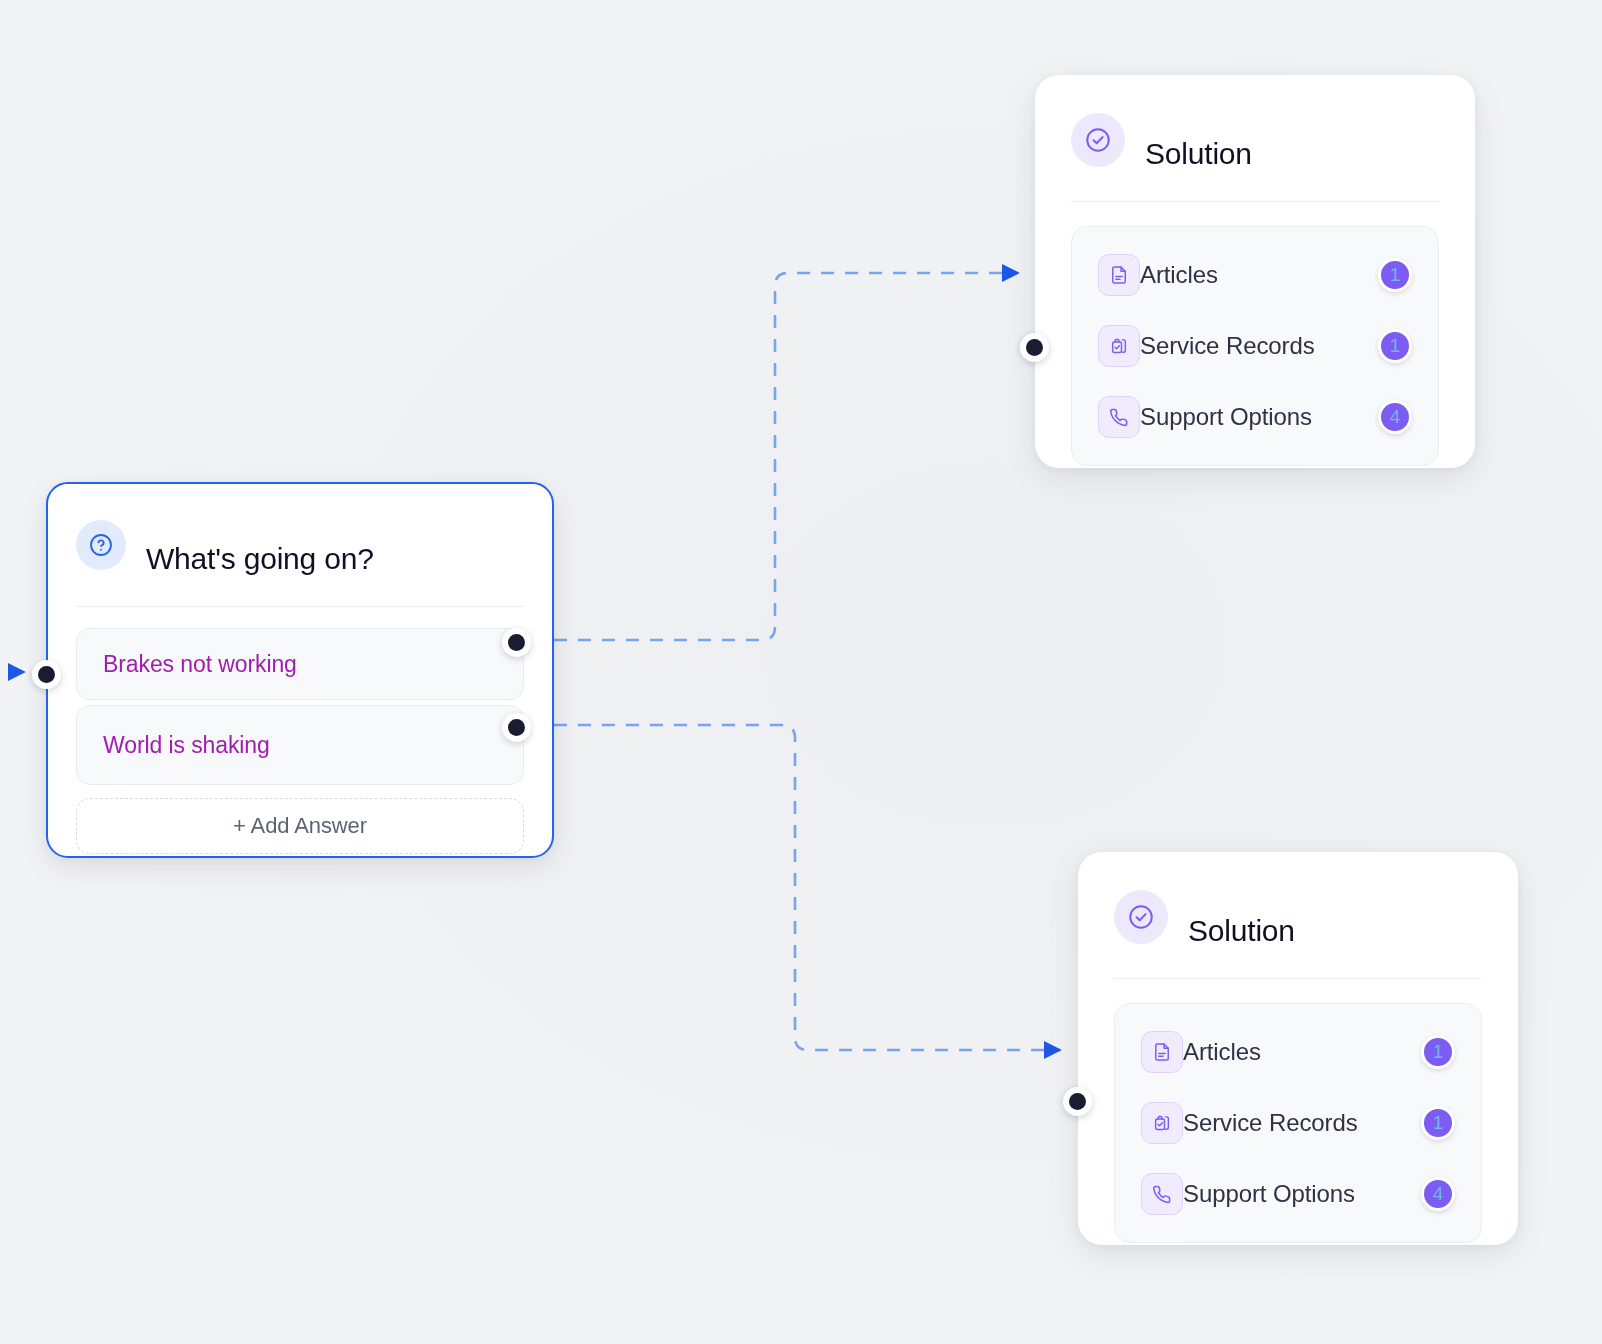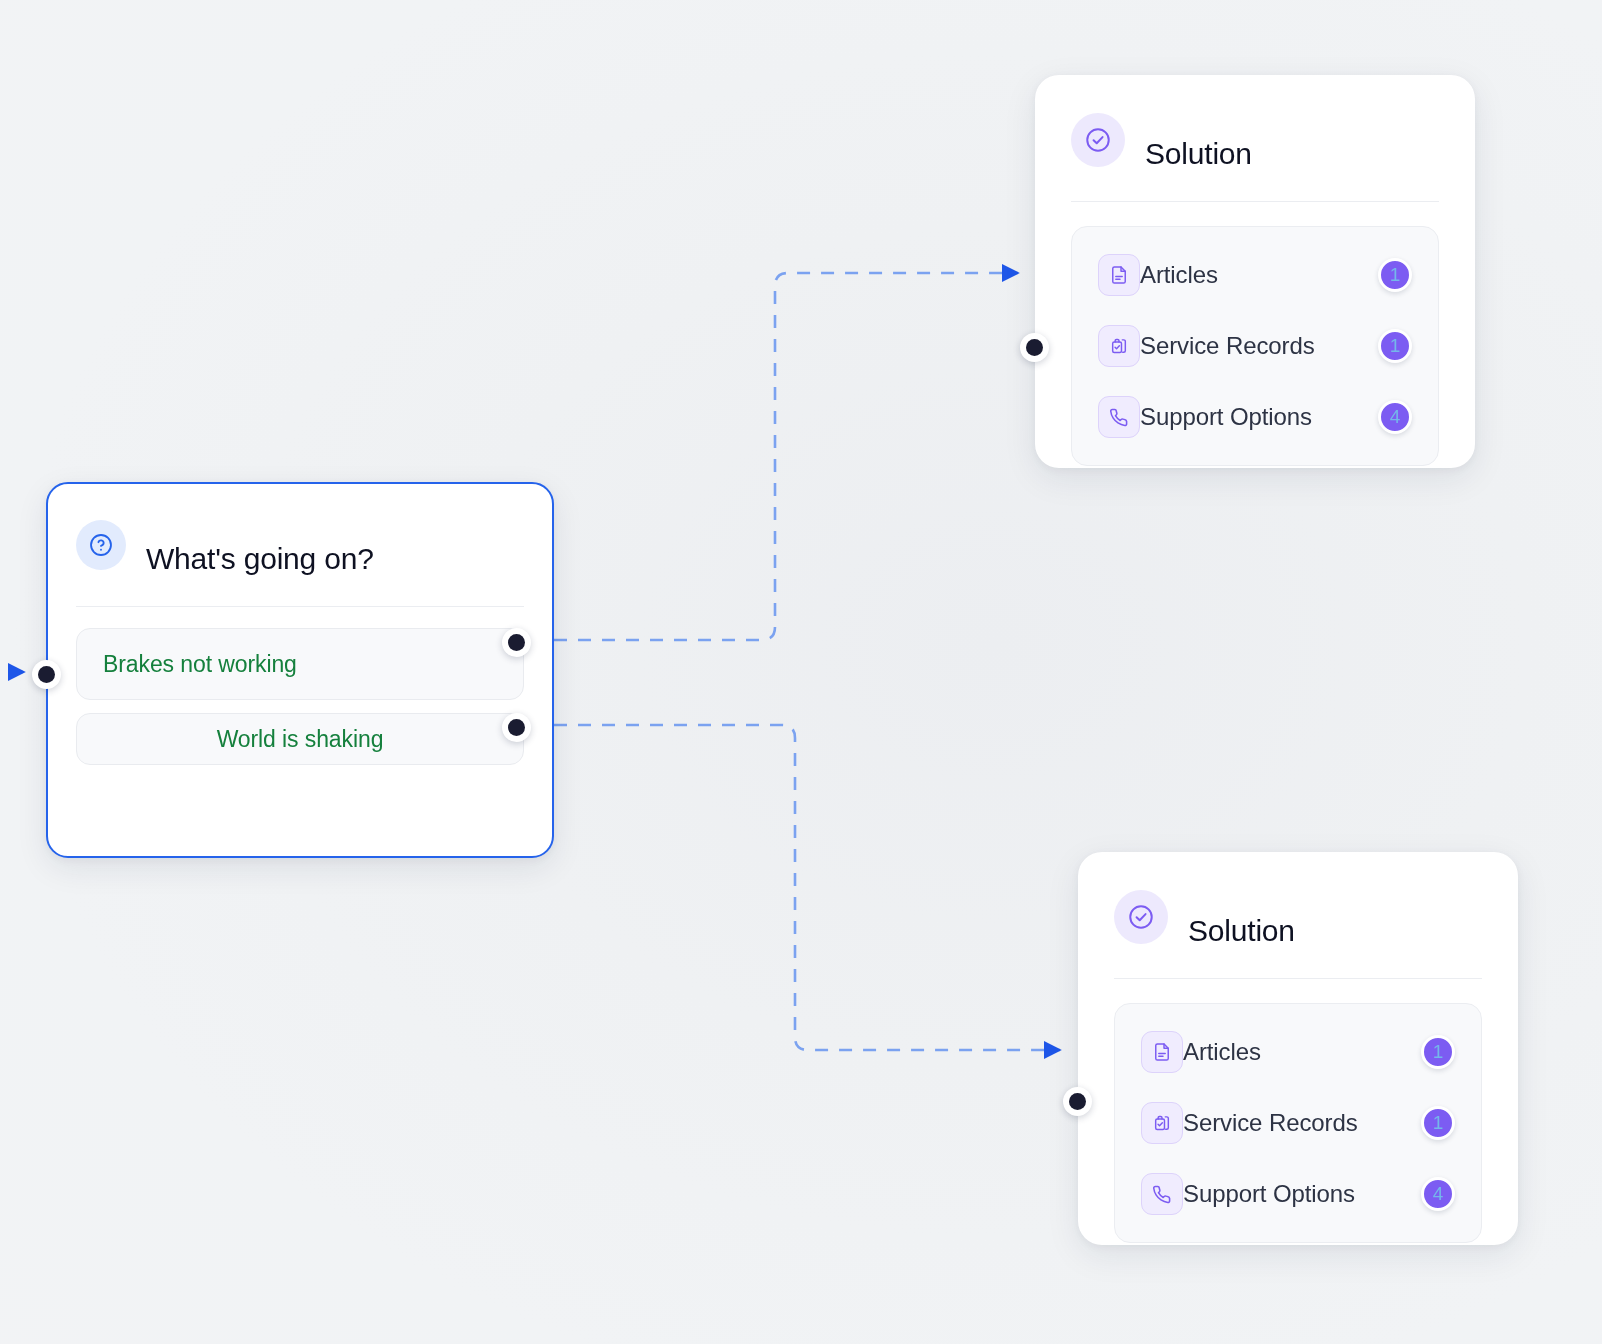--- a/index.html
+++ b/index.html
@@ -135,21 +135,21 @@
   
   .answer {
     position: relative;
     background: #f8f9fb;
     border: 1px solid #e9ebef;
     border-radius: 14px;
     display: flex;
     align-items: center;
     padding: 0 26px;
     font-size: 23px;
-    color: #15803d;
+    color: #a21caf;
     letter-spacing: -0.1px;
   }
 
   .add-answer {
     border: 1.5px dashed #d6dae1;
     border-radius: 14px;
     background: transparent;
     display: flex;
     align-items: center;
     justify-content: center;
@@ -326,24 +326,25 @@
     </div>
 
     <div class="divider" style="margin:30px 0 0 0;"></div>
 
     <div style="margin-top:21px;">
 
       <div class="answer" style="height:72px;">
         <span>Brakes not working</span>
       </div>
 
-      <div class="answer" style="height:52px; margin-top:13px;justify-content:center;">
+      <div class="answer" style="height:80px; margin-top:5px;">
         <span>World is shaking</span>
       </div>
 
+      <div class="add-answer" style="height:56px; margin-top:13px;">+ Add Answer</div>
     </div>
 
     <div class="port" style="left:-16px; top:176px;"></div>
 
     <div class="port" style="left:454px; top:144px;"></div>
     <div class="port" style="left:454px; top:229px;"></div>
   </div>
 
 </div>
 

